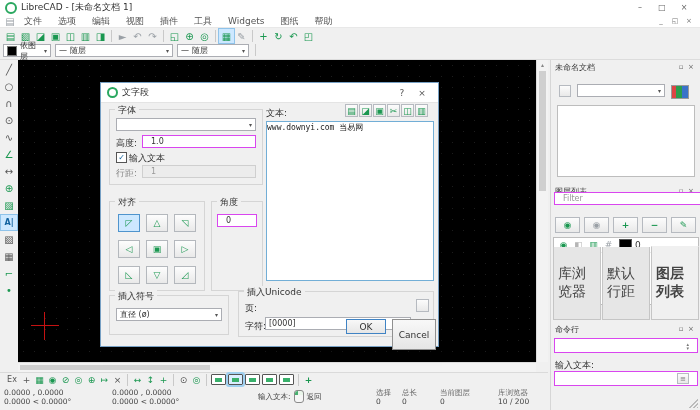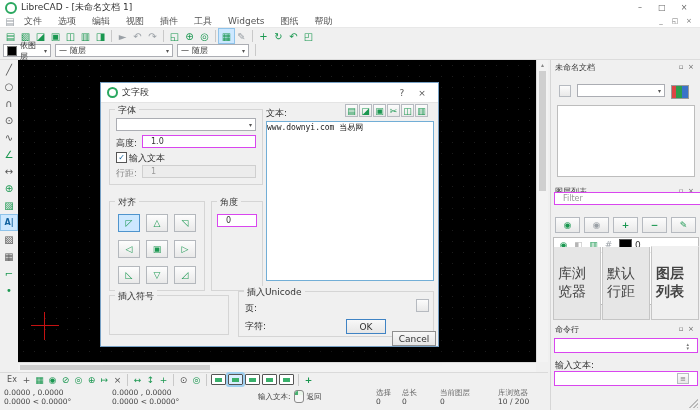--- a/index.html
+++ b/index.html
@@ -285,20 +285,24 @@
     <div class="abtn" style="position:absolute;left:64px;top:64px">◿</div>
   </div>
 
   <div class="group" style="left:110px;top:118px;width:50px;height:88px">
     <span class="glabel">角度</span>
     <div class="input" style="position:absolute;left:5px;top:12px;width:40px;height:13px">0</div>
   </div>
 
   <div class="group" style="left:8px;top:212px;width:118px;height:38px">
     <span class="glabel">插入符号</span>
+    <div class="combo" style="position:absolute;left:6px;top:12px;width:106px">
+      <span>直径 (ø)</span>
+      <span class="arr">▾</span>
+    </div>
   </div>
 
   <span style="position:absolute;left:165px;top:24px">文本:</span>
   <div style="position:absolute;left:243px;top:21px;display:flex">
     <span class="mini-btn mbtn">
         <span>▤</span>
       </span>
     <span class="mini-btn mbtn">
         <span>◪</span>
       </span>
@@ -315,24 +319,28 @@
         <span>▥</span>
       </span>
   </div>
   <div class="txtarea" style="position:absolute;left:165px;top:38px;width:168px;height:160px">www.downyi.com  当易网</div>
 
   <div class="group" style="left:137px;top:208px;width:194px;height:44px">
     <span class="glabel">插入Unicode</span>
     <span style="position:absolute;left:6px;top:10px">页:</span>
     <div class="mini-btn" style="position:absolute;left:177px;top:7px;width:13px;height:13px"></div>
     <span style="position:absolute;left:6px;top:28px">字符:</span>
+    <div class="combo" style="position:absolute;left:26px;top:25px;width:146px">
+      <span>[0000]</span>
+      <span class="arr">▾</span>
+    </div>
   </div>
 
   <div class="btn default" style="position:absolute;left:245px;top:236px;width:40px;height:15px">OK</div>
-  <div class="btn" style="position:absolute;left:291px;top:248px;width:44px;height:15px">Cancel</div>
+  <div class="btn" style="position:absolute;left:291px;top:236px;width:44px;height:31px">Cancel</div>
 </div>
 
 <div class="abs snapbar">
   <span class="snbtn dark" style="width:16px;font-size:8px">Ex</span>
   <span class="snbtn dark">+</span>
   <span class="snbtn">▦</span>
   <span class="snbtn">◉</span>
   <span class="snbtn">⊘</span>
   <span class="snbtn">◎</span>
   <span class="snbtn">⊕</span>

